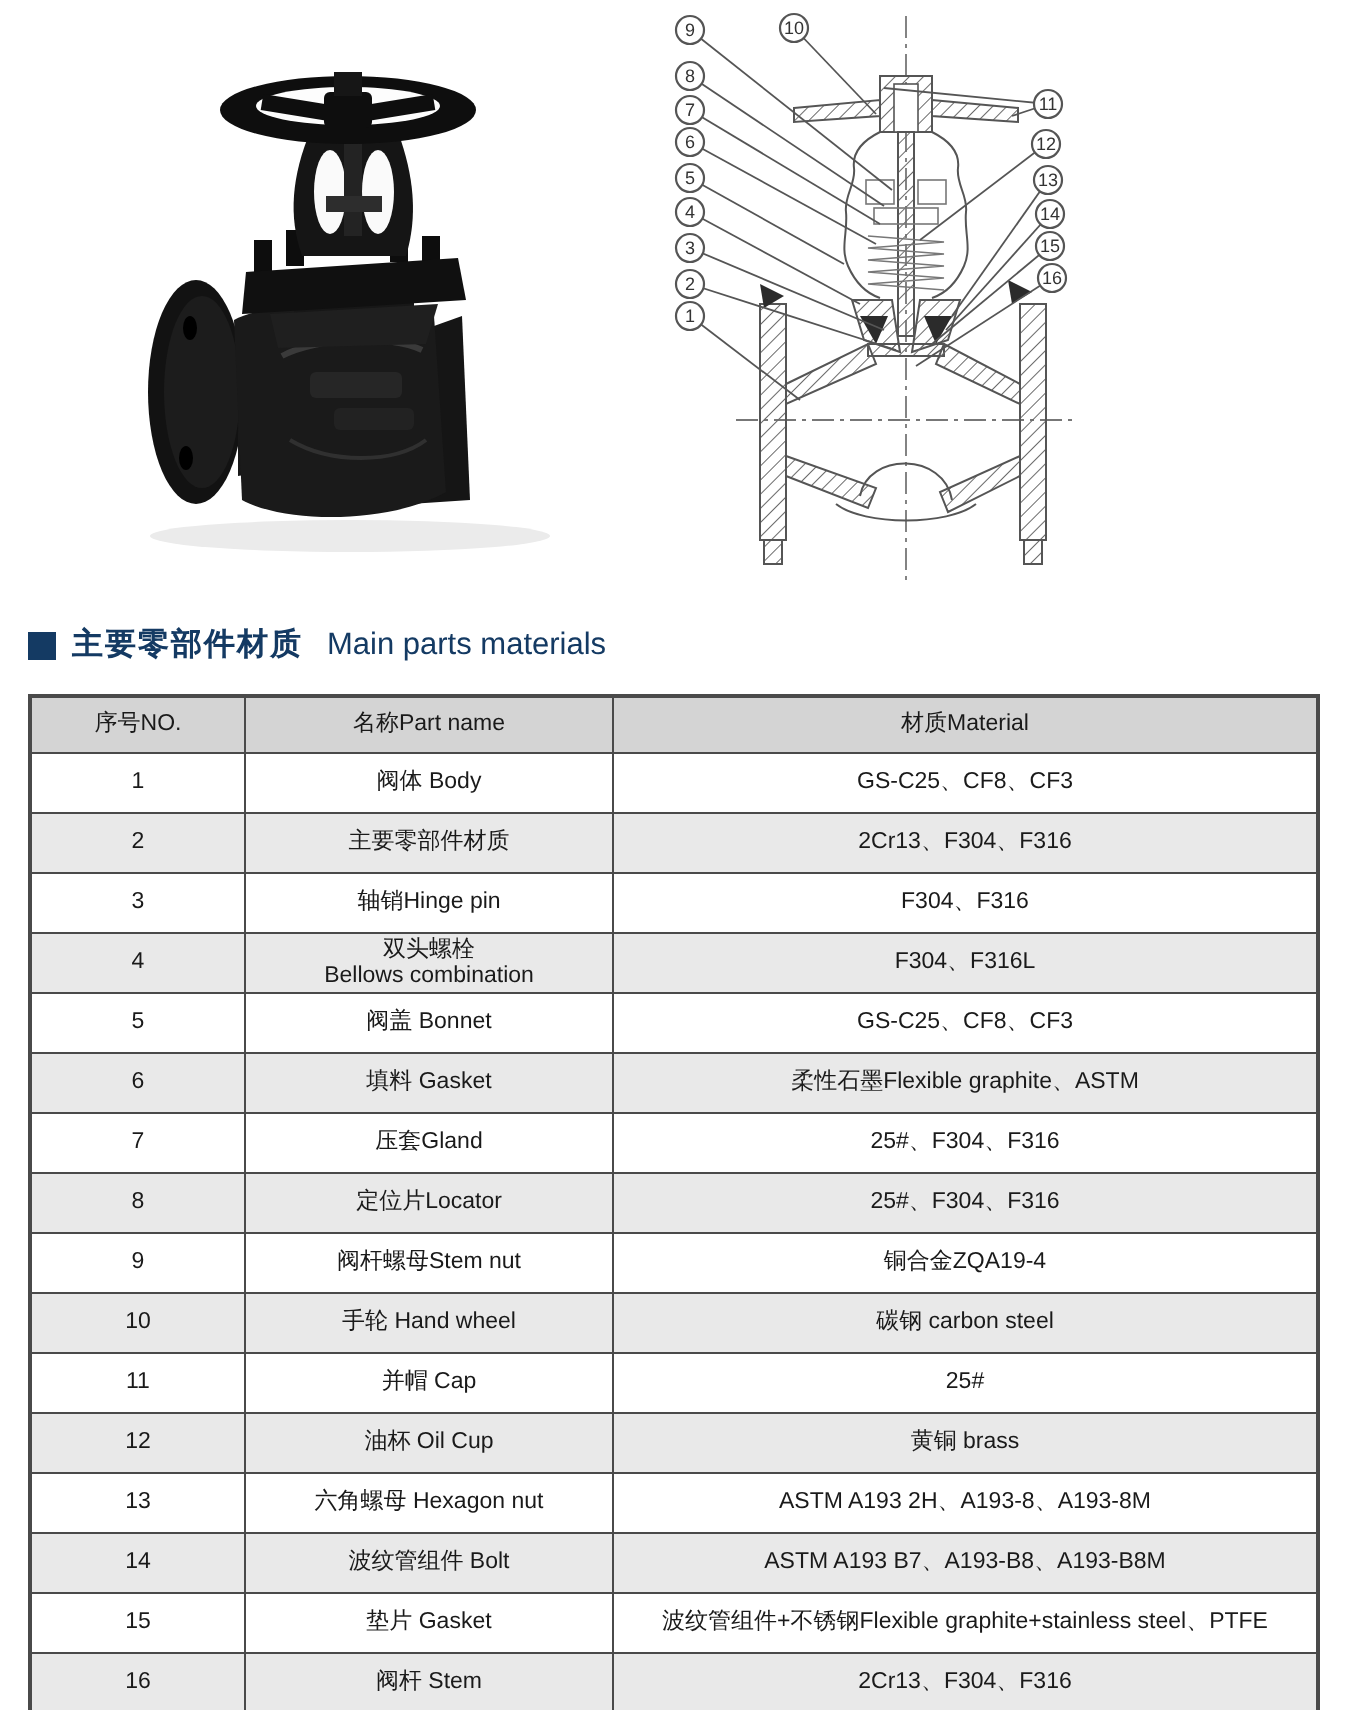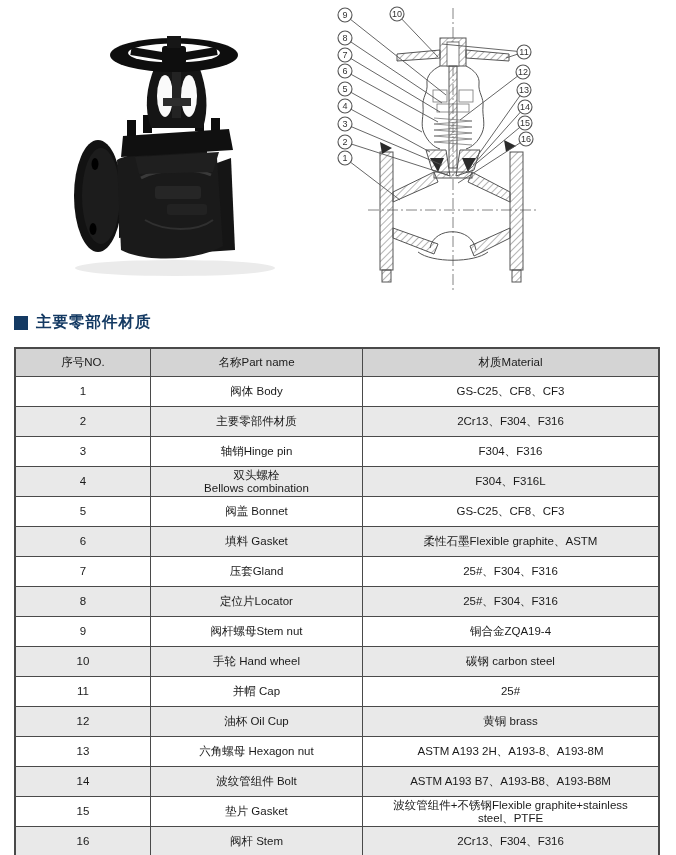--- a/index.html
+++ b/index.html
@@ -25,21 +25,21 @@
   .sec-zh{font-size:15.5px;font-weight:bold;color:var(--accent,#143a63);letter-spacing:1px;}
   .sec-en{font-size:15.5px;color:var(--accent,#143a63);margin-left:4px;}
   
   .mtable{
     position:absolute;left:14px;top:347px;width:646px;
     border-collapse:collapse;table-layout:fixed;
     font-size:11.5px;color:#1a1a1a;
   }
   .mtable th,.mtable td{
     border:1px solid #4a4a4a;text-align:center;vertical-align:middle;
-    padding:0 22px;height:29px;line-height:13px;white-space:pre-line;
+    padding:0 8px;height:29px;line-height:13px;white-space:pre-line;
   }
   .mtable{border:2px solid #4a4a4a;}
   .mtable thead th{background:var(--header-bg,#d4d4d4);height:27px;font-weight:normal;}
   .mtable tr.alt td{background:var(--alt-bg,#e9e9e9);}
   .mtable .c0{width:90px;}
   .mtable .c1{width:167px;}
 </style>
 </head>
 <body>
 
@@ -244,20 +244,21 @@
             <circle cx="196" cy="139" r="7"></circle>
             <text x="196" y="142">16</text>
           </g>
         </g>
     </svg>
   </div>
 
   <div class="sec-title">
     <span class="sec-sq"></span>
     <span class="sec-zh">主要零部件材质</span>
+    <span class="sec-en">Main parts materials</span>
   </div>
 
   <table class="mtable">
     <thead>
       <tr id="mt-head">
           <th class="c0">序号NO.</th>
           <th class="c1">名称Part name</th>
           <th class="c2">材质Material</th>
         </tr>
     </thead>

